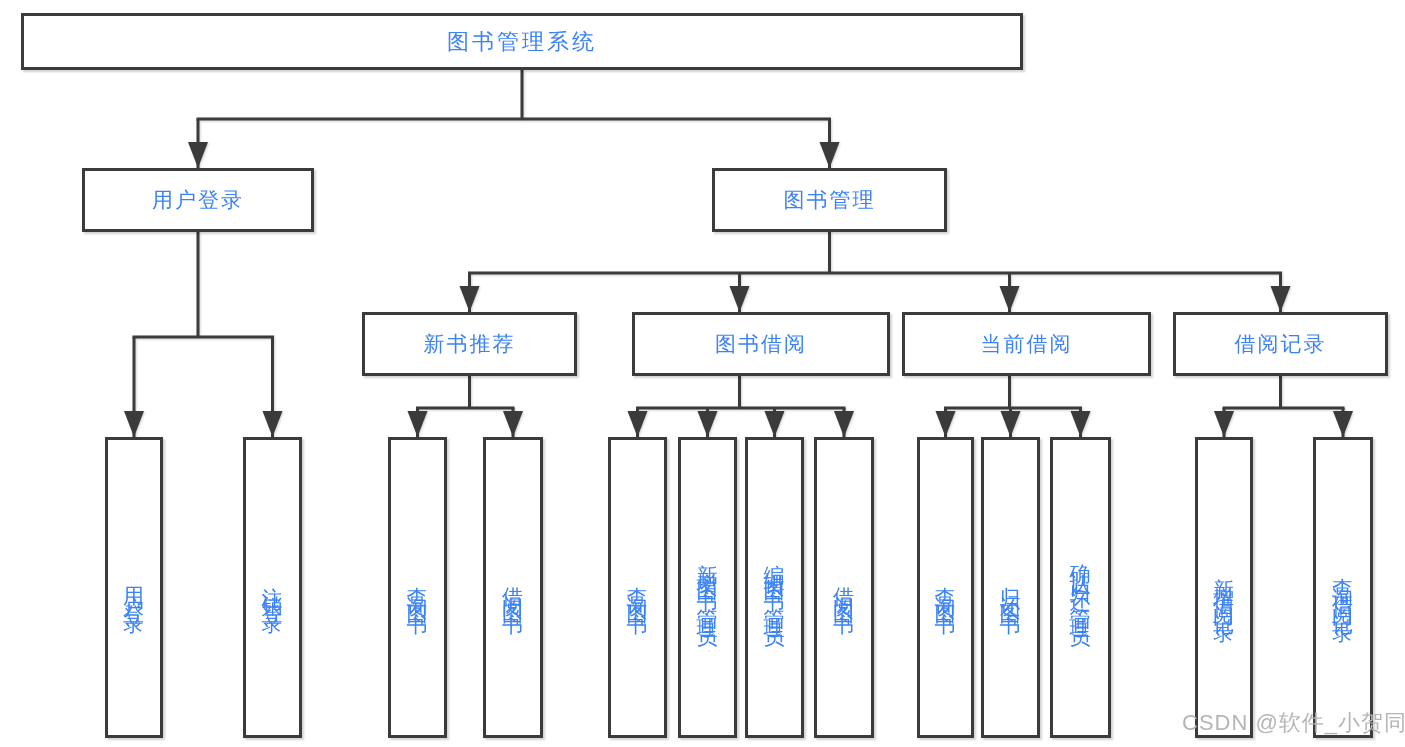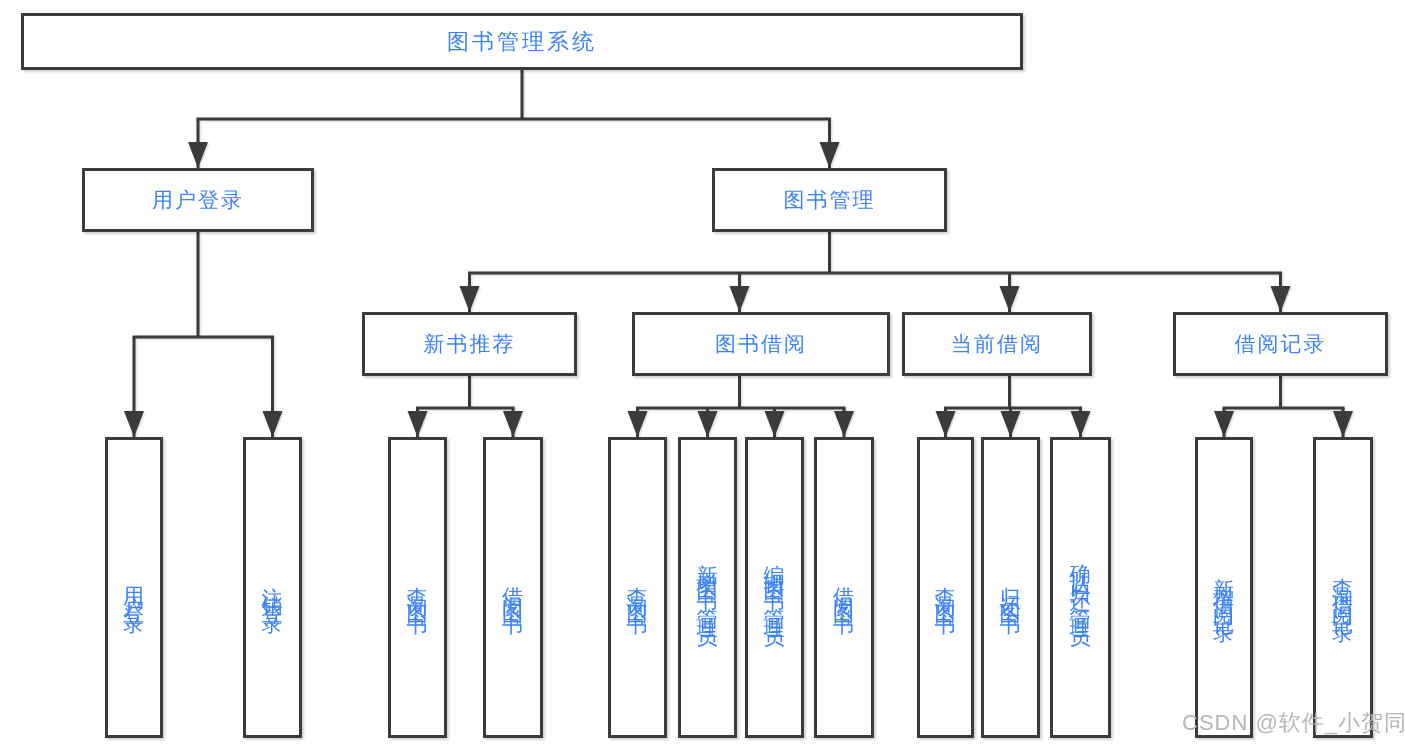--- a/index.html
+++ b/index.html
@@ -139,21 +139,21 @@
       </div>
       <div class="node vertical" style="left: 678px; top: 437px; width: 59px; height: 301px;">
         <span class="label">新增图书（管理员）</span>
       </div>
       <div class="node vertical" style="left: 745px; top: 437px; width: 59px; height: 301px;">
         <span class="label">编辑图书（管理员）</span>
       </div>
       <div class="node vertical" style="left: 814px; top: 437px; width: 60px; height: 301px;">
         <span class="label">借阅图书</span>
       </div>
-      <div class="node" style="left: 902px; top: 312px; width: 190px; height: 64px;">
+      <div class="node" style="left: 902px; top: 312px; width: 249px; height: 64px;">
         <span class="label">当前借阅</span>
       </div>
       <div class="node vertical" style="left: 917px; top: 437px; width: 57px; height: 301px;">
         <span class="label">查询图书</span>
       </div>
       <div class="node vertical" style="left: 981px; top: 437px; width: 59px; height: 301px;">
         <span class="label">归还图书</span>
       </div>
       <div class="node vertical" style="left: 1050px; top: 437px; width: 61px; height: 301px;">
         <span class="label">确认归还（管理员）</span>

